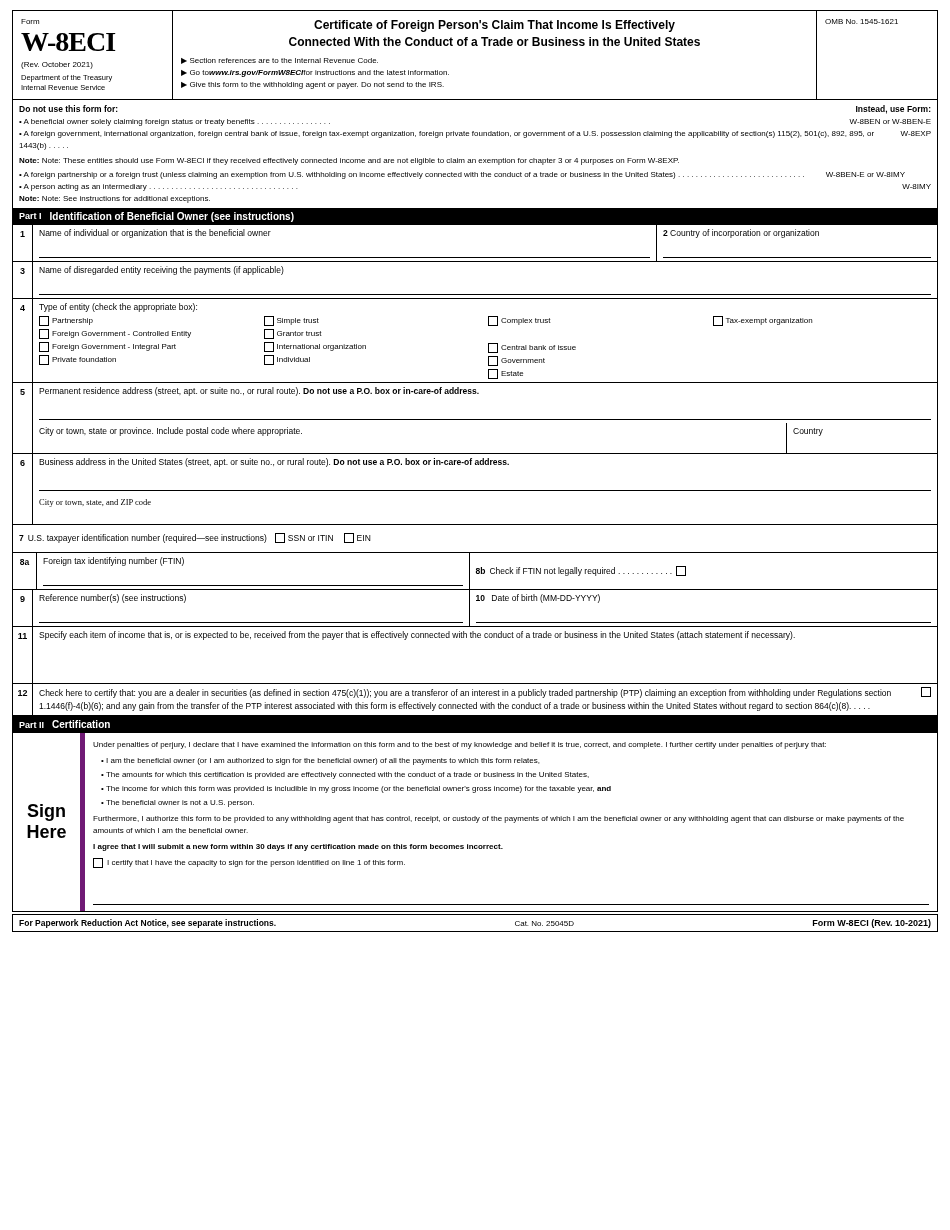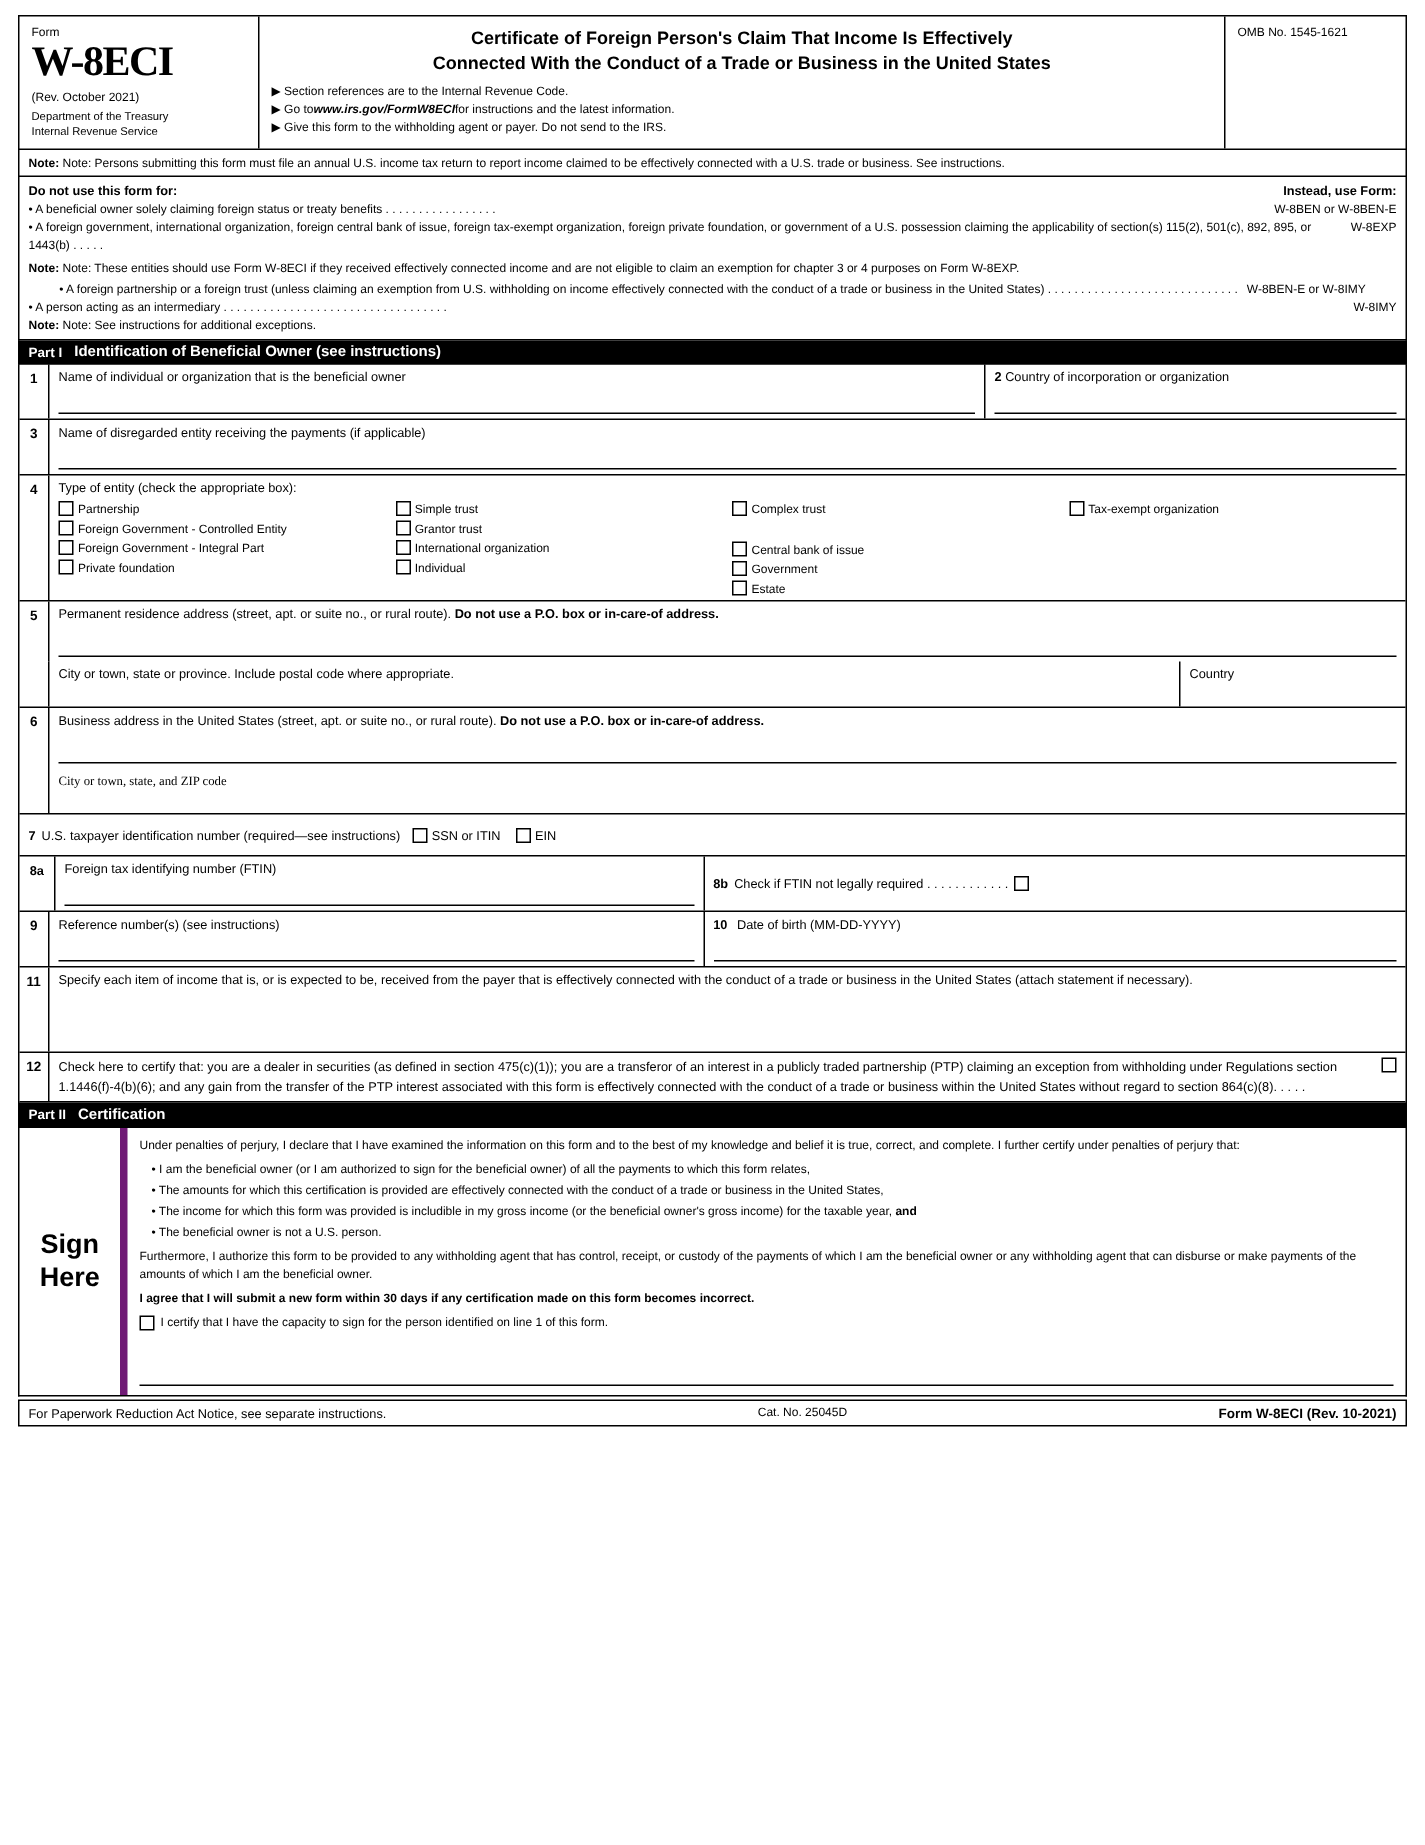--- a/index.html
+++ b/index.html
@@ -56,41 +56,38 @@
         <div>▶ Section references are to the Internal Revenue Code.</div>
         <div>▶ Go to <span style="font-style:italic;font-weight:bold">www.irs.gov/FormW8ECI</span> for instructions and the latest information.</div>
         <div>▶ Give this form to the withholding agent or payer. Do not send to the IRS.</div>
       </div>
     </div>
     <div class="header-right">
       <div>OMB No. 1545-1621</div>
     </div>
   </div>
 
-  <div class="note-bar">
-    <span style="font-weight:bold">Note:</span> <span>Note: Persons submitting this form must file an annual U.S. income tax return to report income claimed to be effectively connected with a U.S. trade or business. See instructions.</span>
-  </div>
 
   <div style="border:1px solid #000;border-top:none;padding:4px 6px;">
     <div class="do-not-use-header">
       <span>Do not use this form for:</span>
       <span>Instead, use Form:</span>
     </div>
     <div style="display:flex;justify-content:space-between;font-size:8px;line-height:1.5;">
       <span>• A beneficial owner solely claiming foreign status or treaty benefits . . . . . . . . . . . . . . . . .</span>
       <span style="white-space:nowrap;margin-left:6px;font-size:8px;">W-8BEN or W-8BEN-E</span>
     </div>
     <div style="display:flex;justify-content:space-between;font-size:8px;line-height:1.5;">
       <span>• A foreign government, international organization, foreign central bank of issue, foreign tax-exempt organization, foreign private foundation, or government of a U.S. possession claiming the applicability of section(s) 115(2), 501(c), 892, 895, or 1443(b) . . . . .</span>
       <span style="white-space:nowrap;margin-left:6px;font-size:8px;">W-8EXP</span>
     </div>
     <div style="font-size:8px;margin:3px 0;line-height:1.4;">
       <span style="font-weight:bold">Note:</span> <span>Note: These entities should use Form W-8ECI if they received effectively connected income and are not eligible to claim an exemption for chapter 3 or 4 purposes on Form W-8EXP.</span>
     </div>
-    <div style="display:flex;justify-content:center;font-size:8px;line-height:1.5;">
+    <div style="display:flex;justify-content:flex-start;font-size:8px;line-height:1.5;gap:15px;">
       <span>• A foreign partnership or a foreign trust (unless claiming an exemption from U.S. withholding on income effectively connected with the conduct of a trade or business in the United States) . . . . . . . . . . . . . . . . . . . . . . . . . . . . .</span>
       <span style="white-space:nowrap;margin-left:6px;font-size:8px;">W-8BEN-E or W-8IMY</span>
     </div>
     <div style="display:flex;justify-content:space-between;font-size:8px;line-height:1.5;">
       <span>• A person acting as an intermediary . . . . . . . . . . . . . . . . . . . . . . . . . . . . . . . . . .</span>
       <span style="white-space:nowrap;margin-left:6px;font-size:8px;">W-8IMY</span>
     </div>
     <div style="font-size:8px;line-height:1.4;">
       <span style="font-weight:bold">Note:</span> <span>Note: See instructions for additional exceptions.</span>
     </div>
@@ -319,18 +316,18 @@
       <div style="font-weight:bold;margin-bottom:4px;">I agree that I will submit a new form within 30 days if any certification made on this form becomes incorrect.</div>
       <div style="display:flex;align-items:center;gap:4px;margin-bottom:6px;">
         <div class="cb"></div>
         <span>I certify that I have the capacity to sign for the person identified on line 1 of this form.</span>
       </div>
       <div style="min-height:30px;border-bottom:1px solid #000;"></div>
     </div>
   </div>
 
   <div style="display:flex;justify-content:space-between;align-items:center;margin-top:2px;padding:3px 6px;border:1px solid #000;border-top:1px solid #000;font-size:8.5px;">
-    <div style="font-weight:normal;">For Paperwork Reduction Act Notice, see separate instructions.</div>
+    <div style="font-weight:bold;">For Paperwork Reduction Act Notice, see separate instructions.</div>
     <div style="font-size:8px;">Cat. No. 25045D</div>
     <div style="font-size:9px;font-weight:bold;">Form W-8ECI (Rev. 10-2021)</div>
   </div>
 
 </div>
 
 </body></html>

